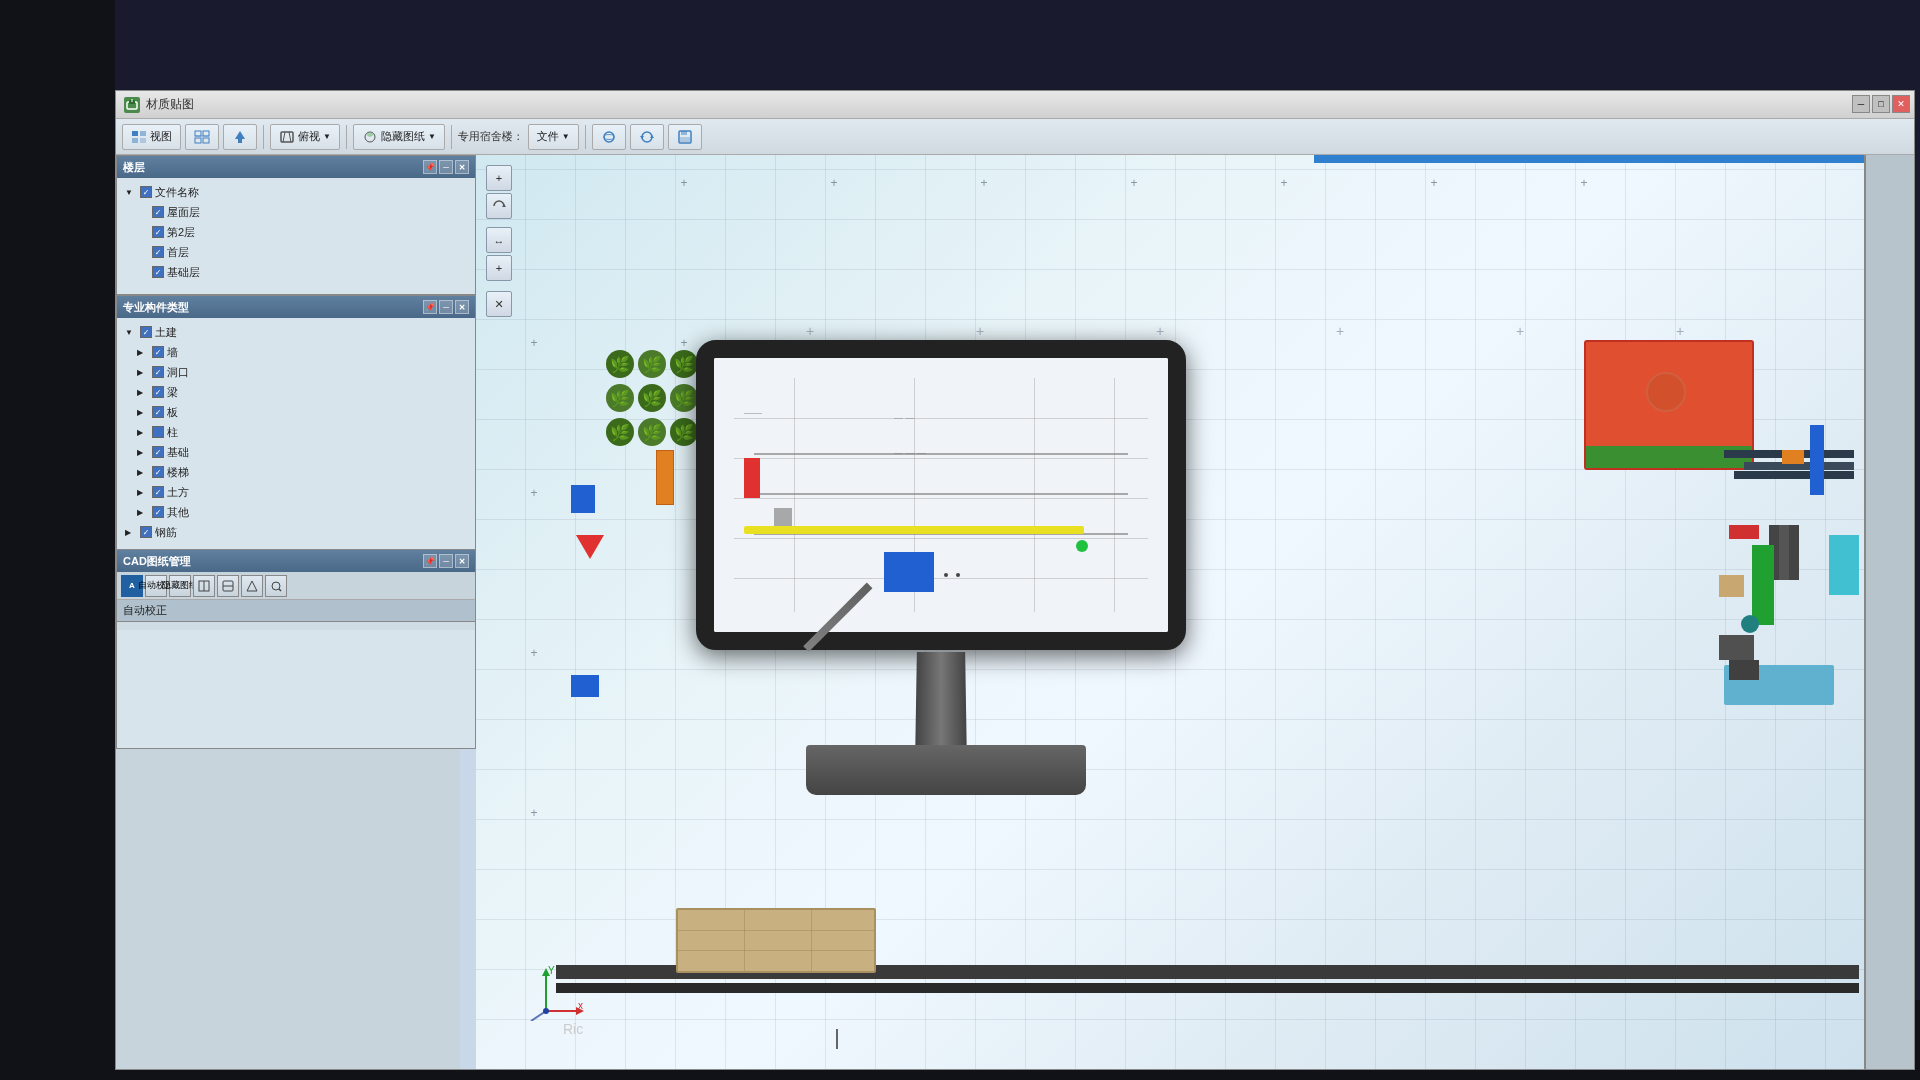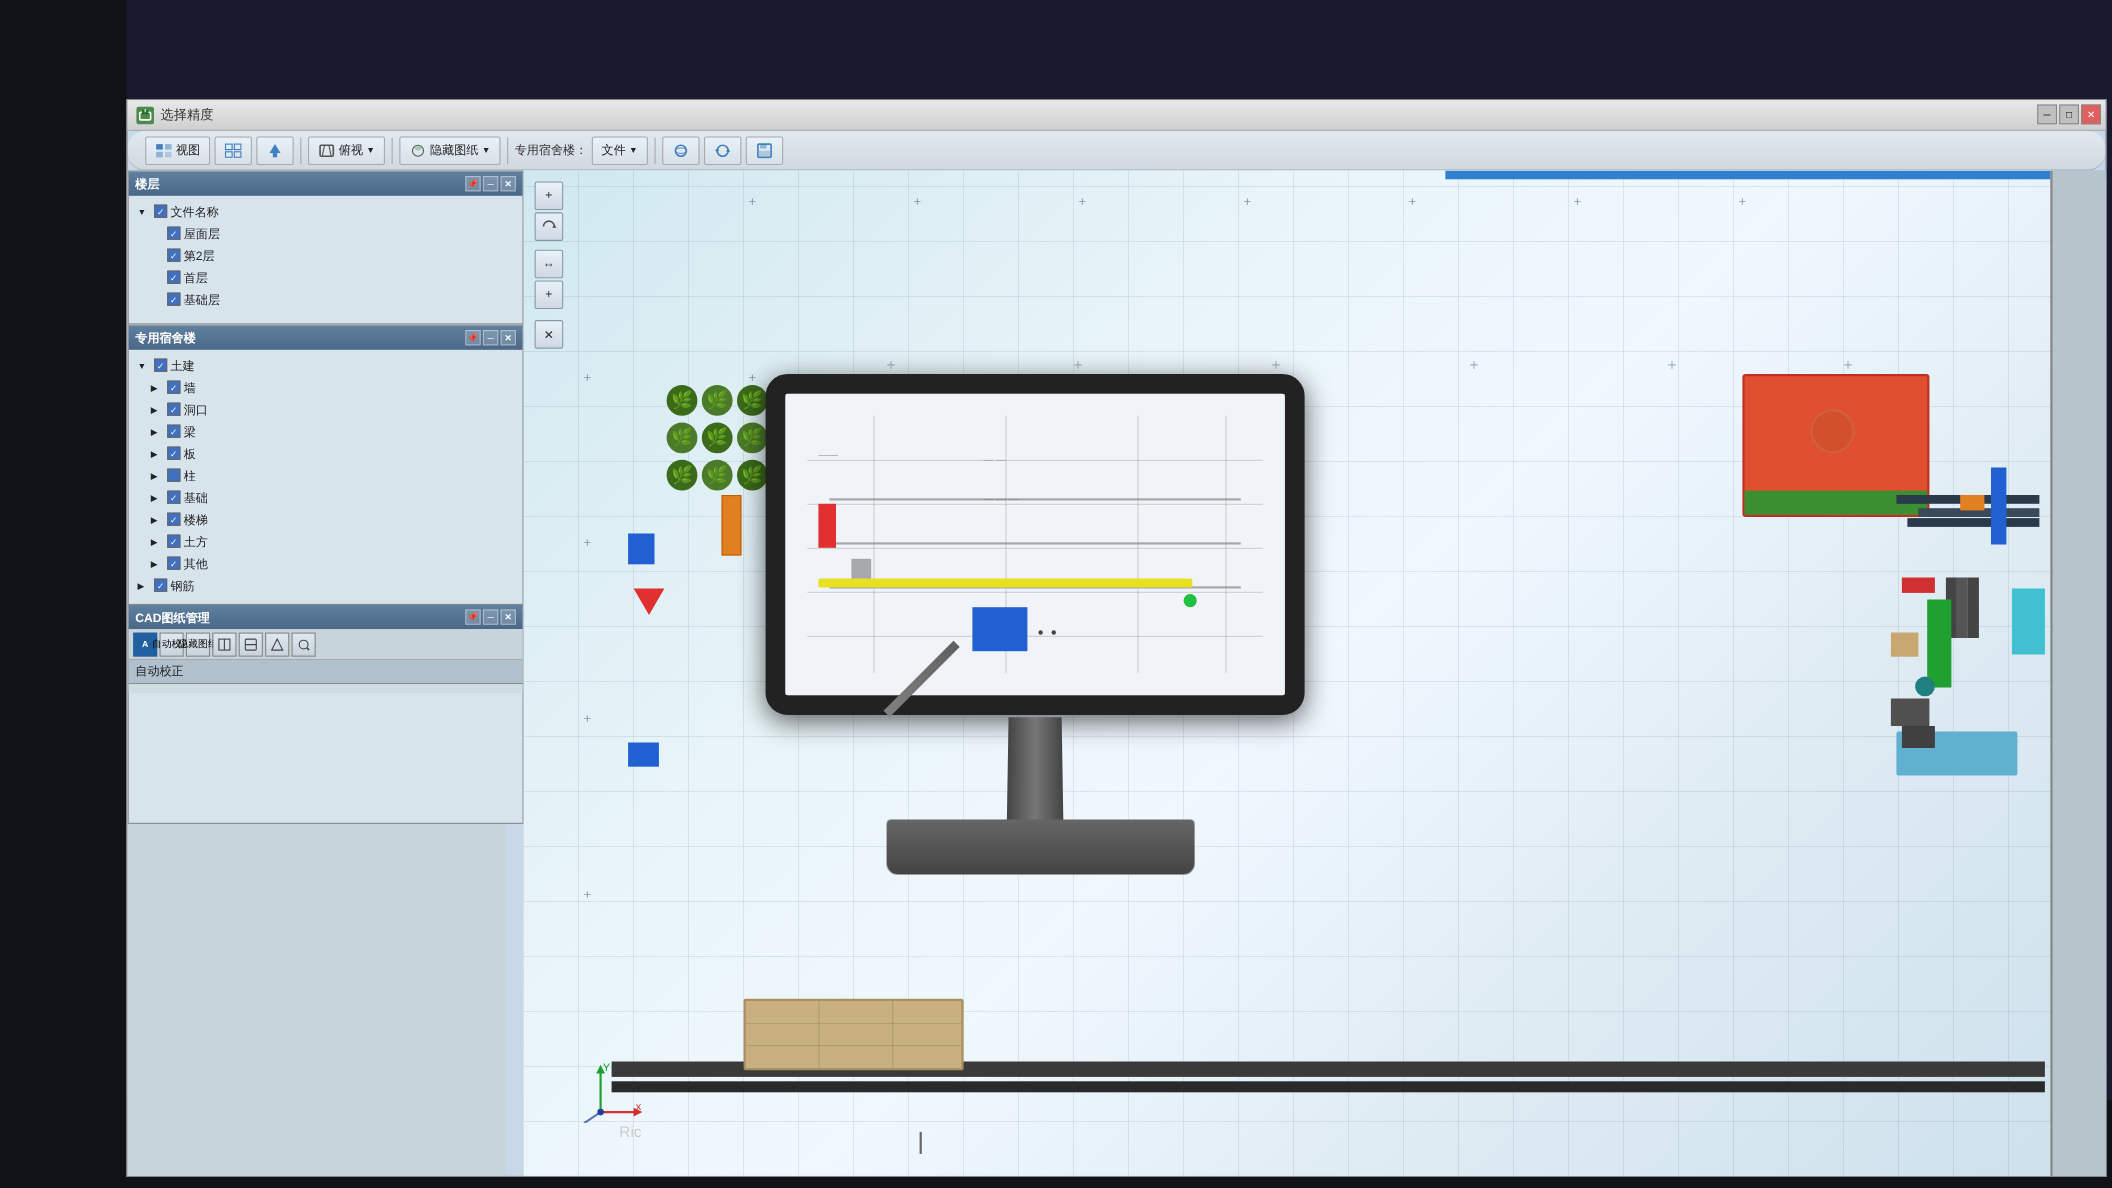--- a/index.html
+++ b/index.html
@@ -89,23 +89,22 @@
 
     
     .toolbar {
       position: absolute;
       top: 28px; left: 0; right: 0;
       height: 36px;
       background: linear-gradient(to bottom, #e0e8f0, #d0d8e0);
       border-bottom: 1px solid #aaa;
       display: flex;
       align-items: center;
-      padding: 0 16px;
+      padding: 0 6px;
       gap: 4px;
-      border-radius: 16px;
     }
     .toolbar-btn {
       height: 26px;
       padding: 0 8px;
       background: linear-gradient(to bottom, #e8f0f8, #d8e0e8);
       border: 1px solid #aaa;
       border-radius: 2px;
       display: flex;
       align-items: center;
       gap: 3px;
@@ -349,21 +348,21 @@
 <div class="app-window">
 
   <div class="title-bar">
     <div class="title-bar-icon">
       <svg width="12" height="12" viewBox="0 0 12 12">
         <rect x="1" y="3" width="10" height="7" rx="1" fill="none" stroke="white" stroke-width="1.5"></rect>
         <rect x="3" y="1" width="6" height="4" rx="1" fill="#2a6a2a"></rect>
         <line x1="6" y1="0" x2="6" y2="3" stroke="white" stroke-width="1"></line>
       </svg>
     </div>
-    <span class="title-bar-text">选择精度</span>
+    <span class="title-bar-text">材质贴图</span>
     <div class="title-bar-controls">
       <div class="title-btn">─</div>
       <div class="title-btn">□</div>
       <div class="title-btn close">✕</div>
     </div>
   </div>
 
   <div class="toolbar">
 
     <div class="toolbar-btn">
@@ -500,21 +499,21 @@
         <div class="tree-item tree-indent">
           <span class="tree-arrow"> </span>
           <div class="tree-checkbox checked"></div>
           <span>基础层</span>
         </div>
       </div>
     </div>
 
     <div class="panel panel-types">
       <div class="panel-header">
-        <span>专用宿舍楼</span>
+        <span>专业构件类型</span>
         <div class="panel-header-controls">
           <div class="panel-ctrl-btn">📌</div>
           <div class="panel-ctrl-btn">─</div>
           <div class="panel-ctrl-btn">✕</div>
         </div>
       </div>
       <div class="panel-content">
 
         <div class="tree-item">
           <span class="tree-arrow">▼</span>

